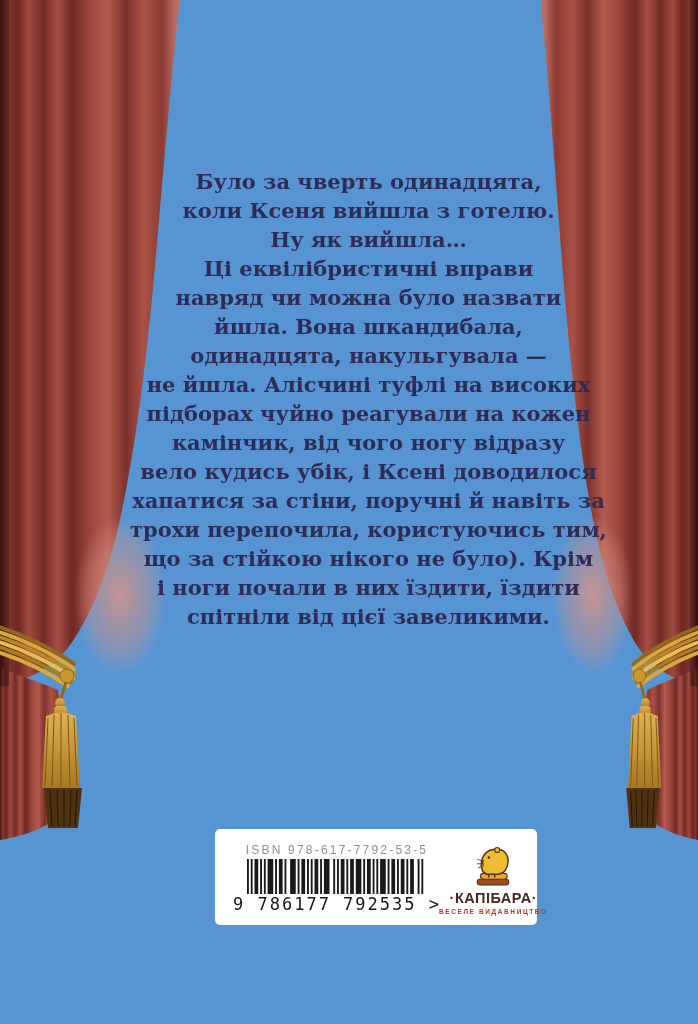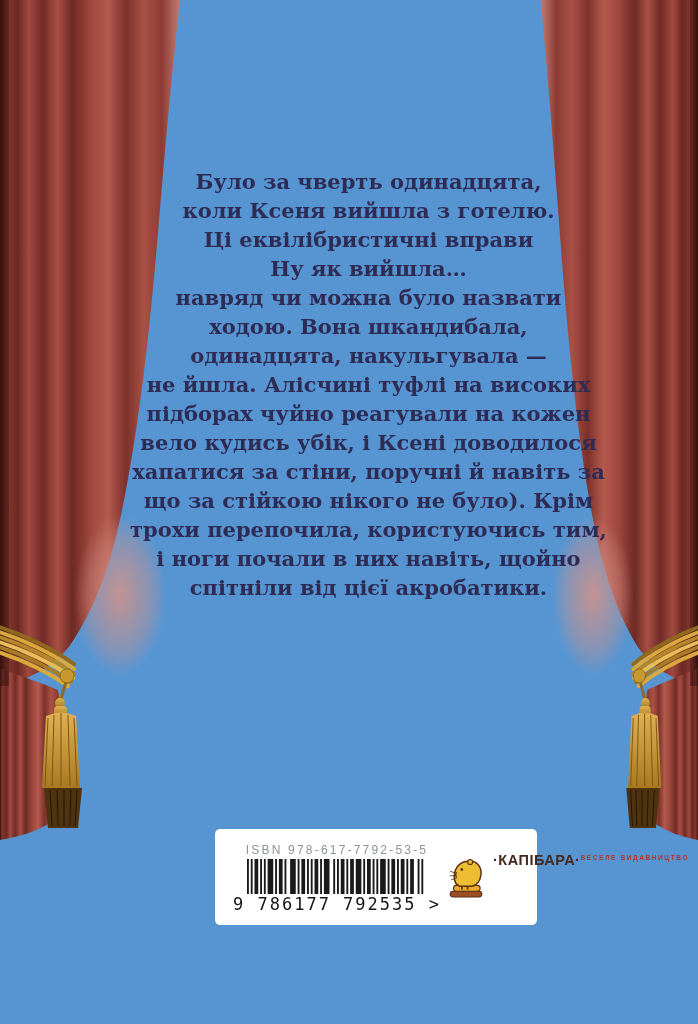--- a/index.html
+++ b/index.html
@@ -13,21 +13,21 @@
          font-size:21px;line-height:29px;color:#2e2b55;}
   .blurb-line{white-space:nowrap;padding-left:39px;}
   .isbn-panel{position:absolute;left:215px;top:829px;width:322px;height:96px;background:#ffffff;
               border-radius:5px;display:flex;align-items:center;z-index:3;}
   .bc-col{width:204px;display:flex;flex-direction:column;align-items:center;padding-left:20px;}
   .isbn-label{font-size:12px;letter-spacing:2.2px;color:#8d9295;white-space:nowrap;margin-top:2px;}
   .bars{width:180px;height:44px;margin-top:2px;}
   .digits{font-family:"DejaVu Sans Mono","Liberation Mono",monospace;font-size:17px;
           letter-spacing:2px;color:#161616;margin-top:-9px;background:#ffffff;
           padding:0 3px;white-space:nowrap;}
-  .logo-col{flex:1;display:flex;flex-direction:row;padding-right:8px;}
+  .logo-col{flex:1;display:flex;flex-direction:column;align-items:center;padding-right:8px;}
   .logo-capy{width:54px;height:50px;}
   .logo-name{font-weight:700;font-size:14.5px;color:#46281c;letter-spacing:.5px;margin-top:0;
              white-space:nowrap;}
   .logo-tagline{font-size:6.5px;font-weight:700;color:#b5342b;letter-spacing:1.6px;margin-top:2px;
              white-space:nowrap;}
 </style>
 </head>
 <body>
 
 <div class="cover">
@@ -138,33 +138,34 @@
           <path d="M64,790 L64,826"></path>
         <path d="M71,790 L70,826"></path>
           <path d="M77,790 L75,826"></path>
       </g>
     </g>
   </svg>
 
   <div class="blurb">
       <div class="blurb-line">Було за чверть одинадцята,</div>
       <div class="blurb-line">коли Ксеня вийшла з готелю.</div>
+      <div class="blurb-line">Ну як вийшла…</div>
       <div class="blurb-line">Ці еквілібристичні вправи</div>
-      <div class="blurb-line">Ну як вийшла…</div>
       <div class="blurb-line">навряд чи можна було назвати</div>
-      <div class="blurb-line">ходою. Вона шкандибала,</div>
+      <div class="blurb-line">йшла. Вона шкандибала,</div>
       <div class="blurb-line">одинадцята, накульгувала —</div>
       <div class="blurb-line">не йшла. Алісчині туфлі на високих</div>
       <div class="blurb-line">підборах чуйно реагували на кожен</div>
+      <div class="blurb-line">камінчик, від чого ногу відразу</div>
       <div class="blurb-line">вело кудись убік, і Ксені доводилося</div>
       <div class="blurb-line">хапатися за стіни, поручні й навіть за</div>
+      <div class="blurb-line">трохи перепочила, користуючись тим,</div>
       <div class="blurb-line">що за стійкою нікого не було). Крім</div>
-      <div class="blurb-line">трохи перепочила, користуючись тим,</div>
-      <div class="blurb-line">і ноги почали в них навіть, щойно</div>
-      <div class="blurb-line">спітніли від цієї акробатики.</div>
+      <div class="blurb-line">і ноги почали в них їздити, їздити</div>
+      <div class="blurb-line">спітніли від цієї завеликими.</div>
     </div>
 
   <div class="isbn-panel">
     <div class="bc-col">
       <div class="isbn-label">ISBN 978-617-7792-53-5</div>
       <svg class="bars" viewBox="0 0 96 40" preserveAspectRatio="none">
         <g fill="#1a1a1a">
           <rect x="0" y="0" width="1" height="40"></rect>
             <rect x="2" y="0" width="1" height="40"></rect>
           <rect x="4" y="0" width="2" height="36"></rect>

